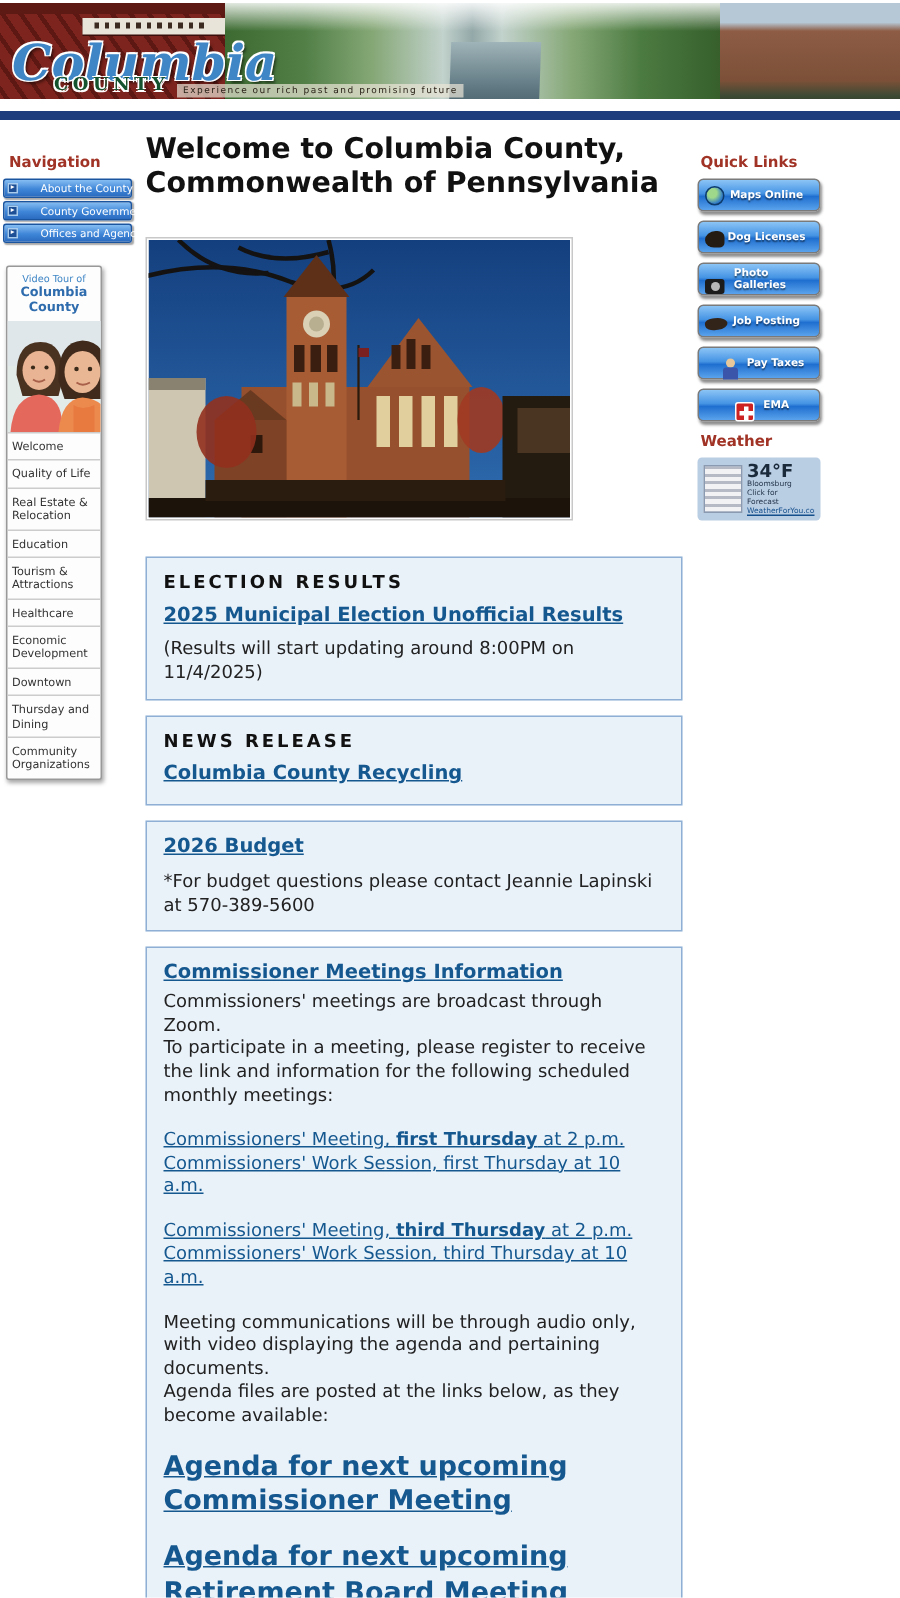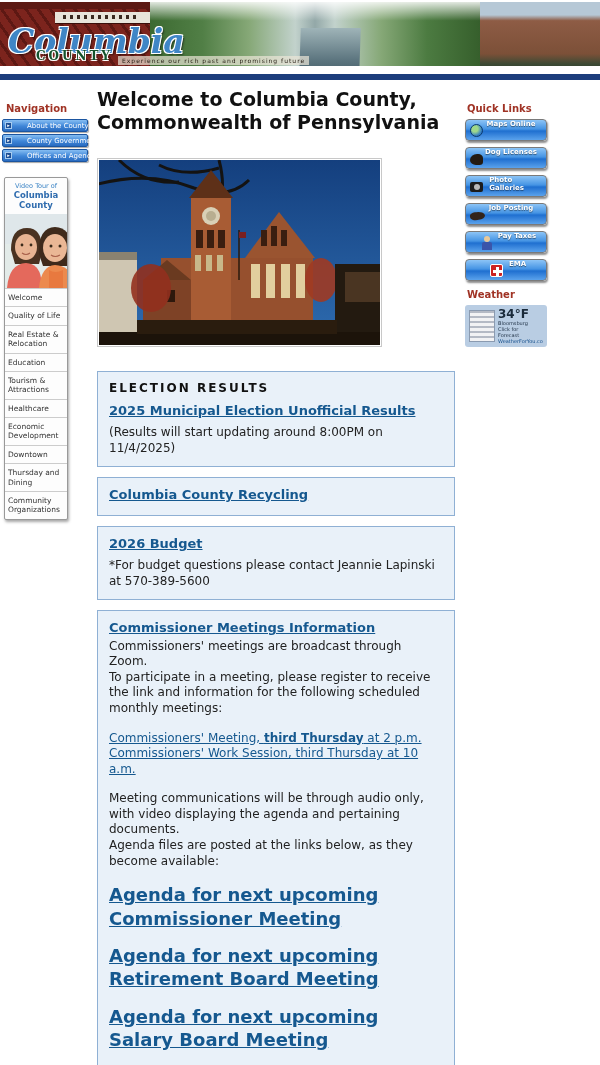--- a/index.html
+++ b/index.html
@@ -76,21 +76,21 @@
   .para { margin-top:10px; }
   .para-tight { margin-top:0; }
   .link-group { margin-top:14px; }
   .agenda-link { display:block; font-weight:bold; font-size:18px; margin-top:14px; }
   .comm-box { min-height:500px; }
 
   
   .ql-btn { position:relative; width:82px; height:22px; margin:0 0 6px 2px; border:1px solid #7a7a7a; border-radius:4px;
     background:linear-gradient(180deg,#8cc4f6 0,#4594e4 45%,#1f6fd0 55%,#5aa2ec 100%);
     box-shadow:1px 2px 2px rgba(0,0,0,.45); cursor:pointer;
-    display:flex; align-items:flex-start; justify-content:center; }
+    display:flex; align-items:center; justify-content:center; }
   .ql-label { color:#fff; font-size:7px; font-weight:bold; text-shadow:0 1px 1px rgba(0,0,0,.5); padding-left:10px; }
   .ql-icon { position:absolute; left:4px; top:4px; }
   .ic-globe { width:13px; height:13px; border-radius:50%; background:radial-gradient(circle at 35% 35%, #9fd88a 0 30%, #2f7ac8 70%); border:1px solid #0d3a6a; }
   .ic-dog { width:13px; height:11px; background:#241b12; border-radius:60% 40% 30% 50%; margin-top:2px; }
   .ic-camera { width:14px; height:10px; background:#1c1c1c; border-radius:2px; margin-top:2px; position:relative; }
   .ic-camera:after { content:""; position:absolute; left:4px; top:2px; width:6px; height:6px; border-radius:50%; background:#b8b8b8; }
   .ic-hands { width:15px; height:8px; background:#33241a; border-radius:40% 60% 50% 50%; margin-top:4px; transform:rotate(-8deg); }
   .ic-person { width:10px; height:14px; position:relative; margin-left:2px; }
   .ic-person:before { content:""; position:absolute; left:2px; top:0; width:6px; height:6px; border-radius:50%; background:#e8c89a; }
   .ic-person:after { content:""; position:absolute; left:0; top:6px; width:10px; height:8px; border-radius:2px 2px 0 0; background:#3a55aa; }
@@ -248,33 +248,38 @@
     </svg>
   </div>
 
   <div class="info-box">
     <div class="box-header">ELECTION RESULTS</div>
     <a class="lnk lnk-title">2025 Municipal Election Unofficial Results</a>
     <div class="note">(Results will start updating around 8:00PM on 11/4/2025)</div>
   </div>
 
   <div class="info-box">
+    <div class="box-header">NEWS RELEASE</div>
     <a class="lnk lnk-title">Columbia County Recycling</a>
   </div>
 
   <div class="info-box">
     <a class="lnk lnk-title">2026 Budget</a>
     <div class="note">*For budget questions please contact Jeannie Lapinski at 570-389-5600</div>
   </div>
 
   <div class="info-box comm-box">
     <a class="lnk lnk-title">Commissioner Meetings Information</a>
     <div class="para para-tight">Commissioners' meetings are broadcast through Zoom.</div>
     <div>To participate in a meeting, please register to receive the link and information for the following scheduled monthly meetings:</div>
 
+    <div class="link-group">
+      <a class="lnk"><span>Commissioners' Meeting, </span><b>first Thursday</b><span> at 2 p.m.</span></a><br>
+      <a class="lnk">Commissioners' Work Session, first Thursday at 10 a.m.</a>
+    </div>
 
     <div class="link-group">
       <a class="lnk"><span>Commissioners' Meeting, </span><b>third Thursday</b><span> at 2 p.m.</span></a><br>
       <a class="lnk">Commissioners' Work Session, third Thursday at 10 a.m.</a>
     </div>
 
     <div class="para link-group">Meeting communications will be through audio only, with video displaying the agenda and pertaining documents.</div>
     <div>Agenda files are posted at the links below, as they become available:</div>
 
     <a class="lnk agenda-link">Agenda for next upcoming Commissioner Meeting</a>

